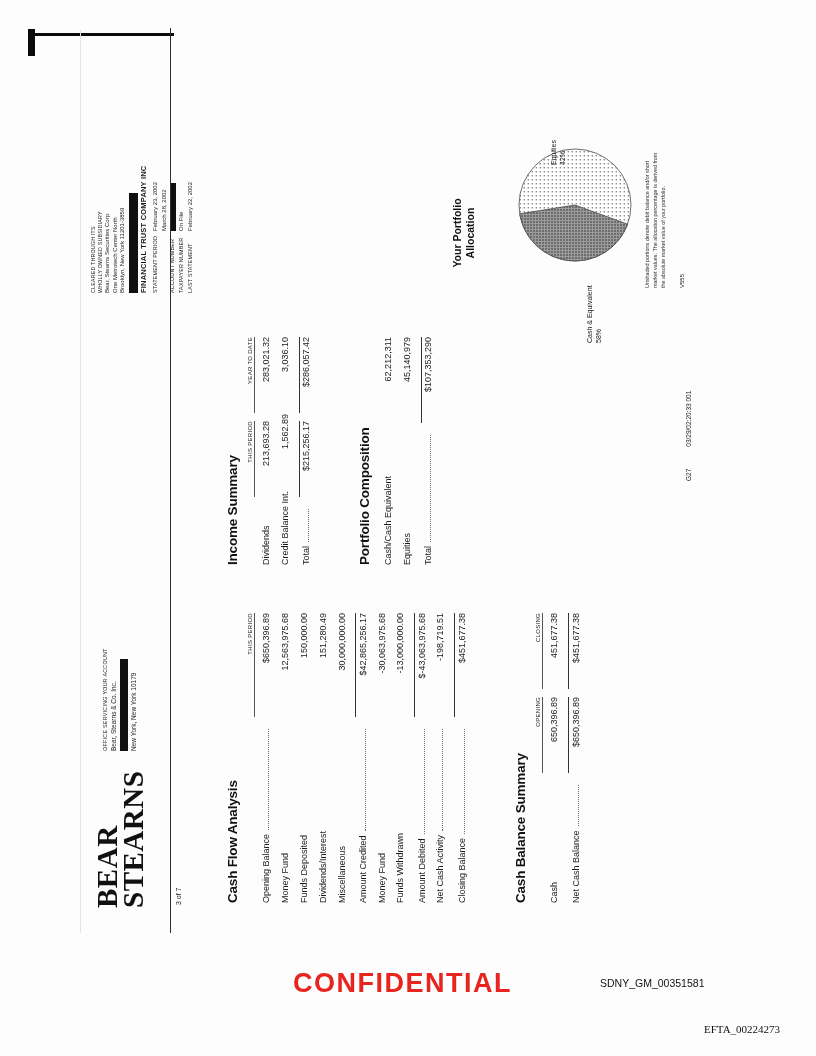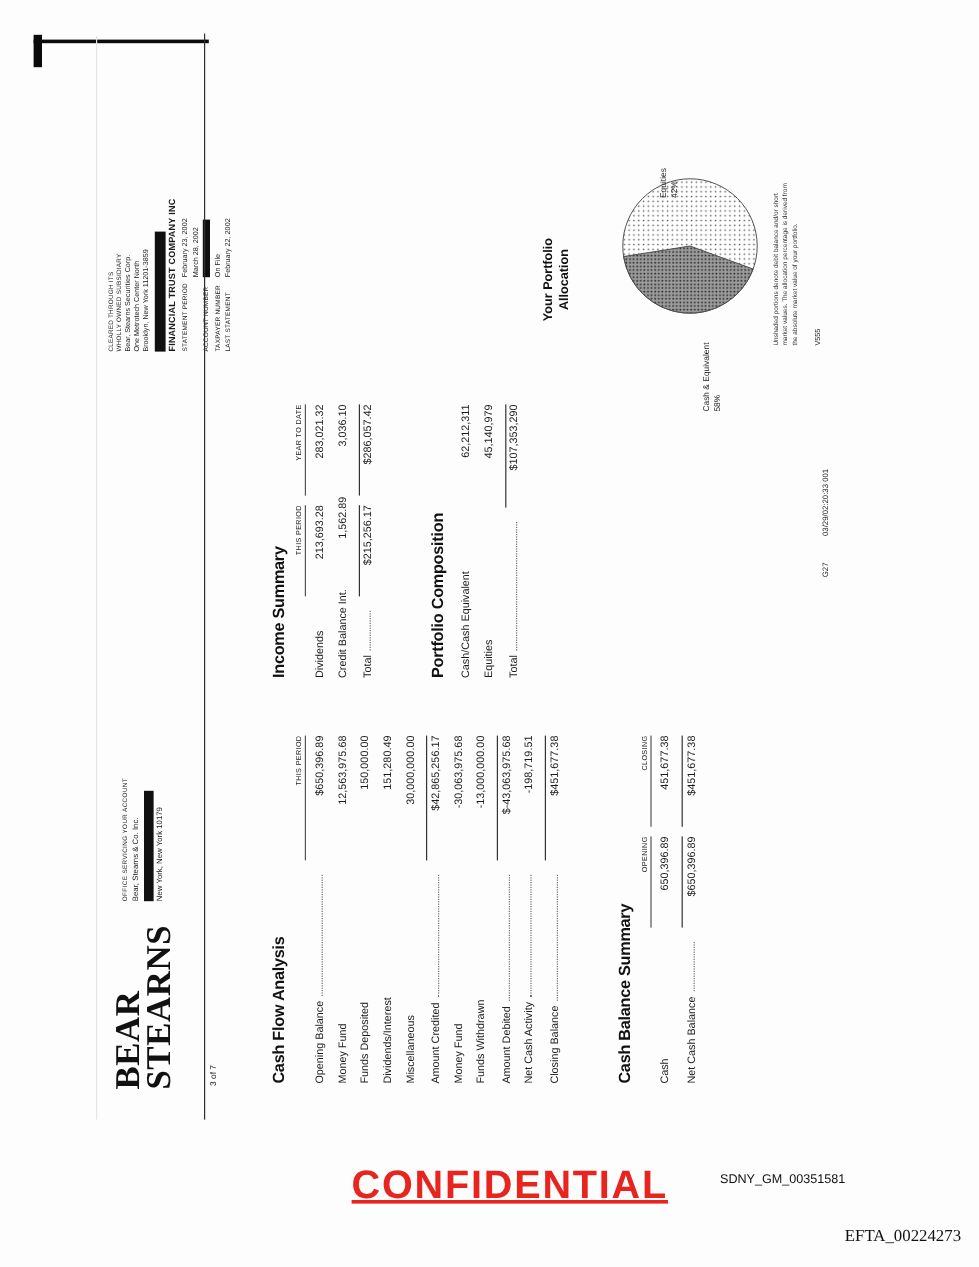--- a/index.html
+++ b/index.html
@@ -65,24 +65,24 @@
   .pie { position:absolute; left:78px; top:68px; }
   .lab-eq   { position:absolute; left:178px; top:102px; font-size:7px; line-height:1.35; }
   .lab-cash { position:absolute; left:0px;   top:138px; width:78px; font-size:7px; line-height:1.35; }
   .disclaimer { position:absolute; left:55px; top:196px; width:142px; font-size:5.4px;
                 line-height:1.5; color:#333; }
   .vcode { position:absolute; left:55px; top:232px; font-size:6px; color:#222; }
 
   .print-line { position:absolute; left:452px; top:600px; display:flex; gap:22px; font-size:6.5px; color:#222; }
 
   
-  .confidential { position:absolute; left:293px; top:968px; font-size:33px; font-weight:bold;
-                  letter-spacing:1.5px; color:#e8241f;text-decoration:underline; }
+  .confidential { position:absolute; left:293px; top:968px; font-size:27px; font-weight:bold;
+                  letter-spacing:1.5px; color:#e8241f; }
   .bates-sdny { position:absolute; left:600px; top:977px; font-size:10.5px; color:#111; }
-  .bates-efta { position:absolute; left:704px; top:1023px; font-size:14px;
+  .bates-efta { position:absolute; left:704px; top:1023px; font-size:11px;
                 font-family:"Liberation Serif", serif; color:#111; }
 </style>
 </head>
 <body>
 
 <div class="page">
 
   <div class="mark-v"></div>
   <div class="mark-h"></div>
   <div class="paper-edge"></div>

